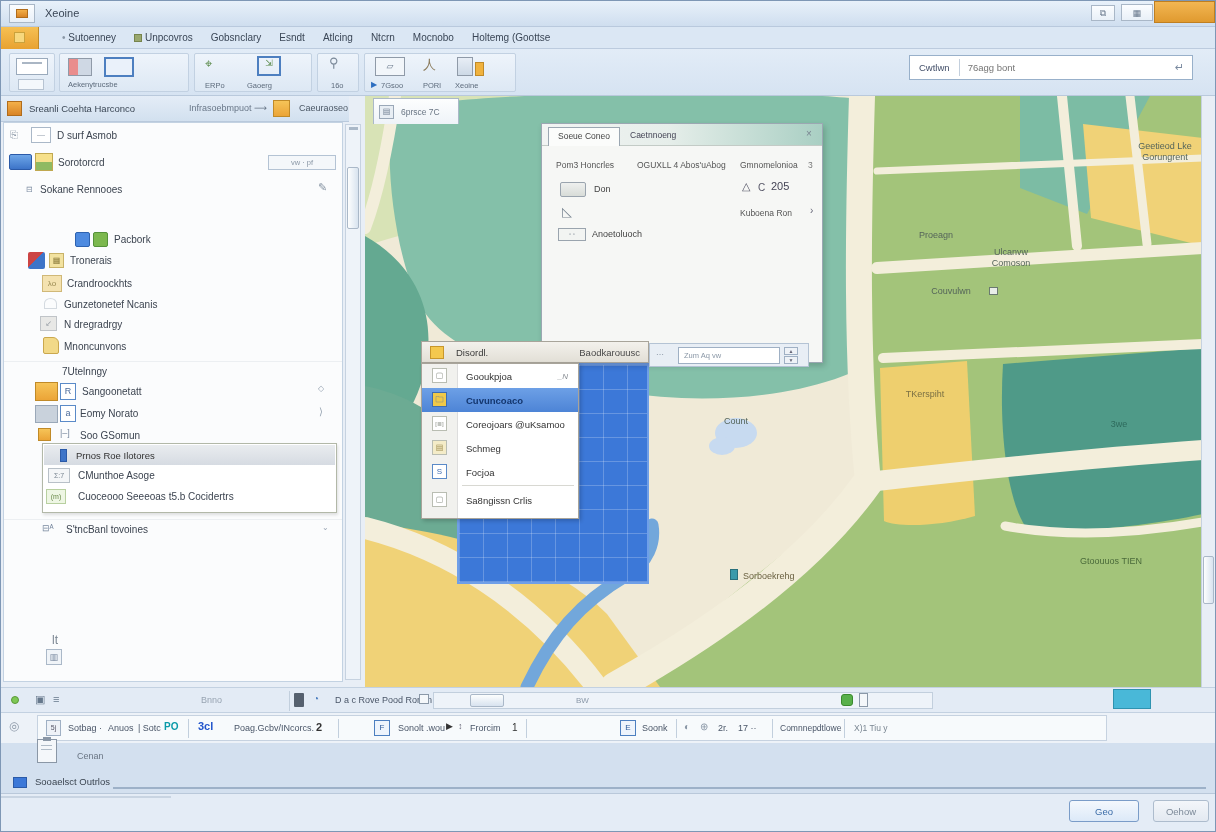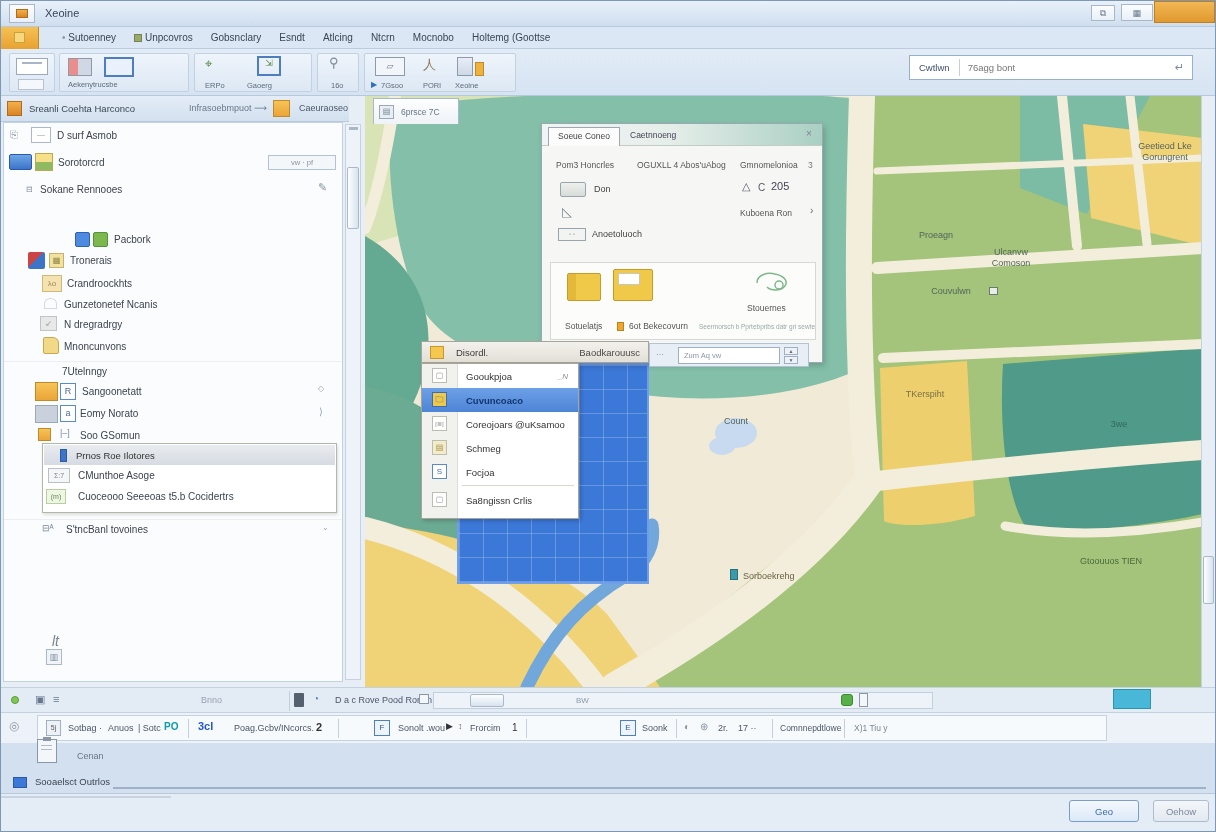--- a/index.html
+++ b/index.html
@@ -177,21 +177,21 @@
           <span class="prow-label" style="left:34px;top:4px;">Cuoceooo Seeeoas t5.b Cocidertrs</span>
         </div>
       </div>
 
       <div class="abs" style="left:0;top:396px;width:338px;height:22px;border-top:1px solid #eceff2;">
         <span class="abs" style="left:38px;top:3px;font-size:9px;color:#7a8aa0;">⊟ᴬ</span>
         <span class="prow-label" style="left:62px;top:4px;">S'tncBanl tovoines</span>
         <span class="abs" style="left:318px;top:3px;font-size:8px;color:#9aa6b4;">⌄</span>
       </div>
 
-      <span class="txt" style="left:48px;top:510px;font-size:14px;color:#7a8692;font-style:italic;">lt</span>
+      <span class="txt" style="left:48px;top:510px;font-size:12px;color:#7a8692;">lt</span>
       <span class="abs" style="left:42px;top:526px;width:16px;height:16px;border:1px solid #aab8c8;background:#f0f4f8;font-size:9px;color:#7a8aa0;text-align:center;line-height:14px;">▥</span>
     </div>
 
     <div class="abs" style="left:344px;top:28px;width:16px;height:556px;background:#eef3f9;border:1px solid #c6d2e0;">
       <span class="abs" style="left:1px;top:42px;width:12px;height:62px;background:linear-gradient(90deg,#fdfefe,#d8e3ef);border:1px solid #aab8c8;border-radius:2px;"></span>
       <span class="abs" style="left:3px;top:2px;width:9px;height:3px;background:#aab8c8;"></span>
     </div>
   </div>
 
   <div class="abs" style="left:364px;top:95px;width:838px;height:591px;overflow:hidden;">
@@ -265,36 +265,20 @@
 
     <span class="abs" style="left:200px;top:56px;font-size:11px;color:#556;">△</span>
     <span class="txt" style="left:216px;top:58px;font-size:10px;color:#556;">C</span>
     <span class="txt" style="left:229px;top:56px;font-size:11px;color:#445;">205</span>
     <span class="txt" style="left:198px;top:84px;font-size:8.5px;color:#555;">Kuboena Ron</span>
     <span class="abs" style="left:268px;top:81px;font-size:10px;color:#667;">›</span>
 
     <span class="abs" style="left:16px;top:104px;width:28px;height:13px;border:1px solid #9aa4ae;background:#f2f4f2;font-size:6px;color:#8a949e;text-align:center;line-height:11px;">▫ ▫</span>
     <span class="txt" style="left:50px;top:105px;font-size:9px;color:#444;">Anoetoluoch</span>
 
-    <div class="abs" style="left:8px;top:138px;width:266px;height:78px;background:#fcfcfb;border:1px solid #d5d8d4;">
-      <span class="abs" style="left:16px;top:10px;width:34px;height:28px;background:#f0c948;border:1px solid #c89a28;border-radius:2px;box-shadow:inset 8px 0 0 #e4b838;"></span>
-      <span class="abs" style="left:62px;top:6px;width:40px;height:32px;background:#f0c948;border:1px solid #c89a28;border-radius:2px;">
-        <span style="position:absolute;left:4px;top:3px;width:22px;height:12px;background:#fff;border:1px solid #c8c8c0;display:block;"></span>
-      </span>
-      <svg width="40" height="30" viewBox="0 0 40 30" style="position:absolute;left:200px;top:5px;">
-        <path d="M6,15 C6,7 16,4 24,6 C34,8 38,14 33,19 C29,23 20,23 16,19" fill="none" stroke="#7cb88a" stroke-width="1.5"></path>
-        <circle cx="28" cy="17" r="4" fill="none" stroke="#7cb88a" stroke-width="1.5"></circle>
-      </svg>
-      <span class="txt" style="left:196px;top:40px;font-size:8.5px;color:#555;">Stouernes</span>
-      <span class="txt" style="left:14px;top:58px;font-size:8.5px;color:#555;">Sotuelatjs</span>
-      <span class="abs" style="left:66px;top:59px;width:7px;height:9px;background:#f0a828;border:1px solid #c07f20;"></span>
-      <span class="txt" style="left:78px;top:58px;font-size:8.5px;color:#555;">6ot Bekecovurn</span>
-      <span class="txt" style="left:148px;top:60px;font-size:6.5px;color:#9aa;">Seermorsch b</span>
-      <span class="txt" style="left:190px;top:60px;font-size:6.5px;color:#9aa;">Pprtebpribs datr gri sewte</span>
-    </div>
   </div>
 
   <div class="abs" style="left:648px;top:342px;width:160px;height:24px;background:#e8eef5;border:1px solid #b4c3d4;">
     <span class="abs" style="left:6px;top:6px;font-size:8px;color:#8a97a6;">⋯</span>
     <span class="abs" style="left:28px;top:3px;width:102px;height:17px;background:#fff;border:1px solid #9fb0c4;font-size:7.5px;color:#8a97a6;line-height:15px;padding-left:5px;">Zum Aq vw</span>
     <span class="abs" style="left:134px;top:3px;width:14px;height:8px;border:1px solid #9fb0c4;background:#eef2f7;font-size:5px;color:#667;text-align:center;line-height:7px;">▲</span>
     <span class="abs" style="left:134px;top:12px;width:14px;height:8px;border:1px solid #9fb0c4;background:#eef2f7;font-size:5px;color:#667;text-align:center;line-height:7px;">▼</span>
   </div>
 
   <div class="abs" style="left:420px;top:340px;width:228px;height:178px;">

